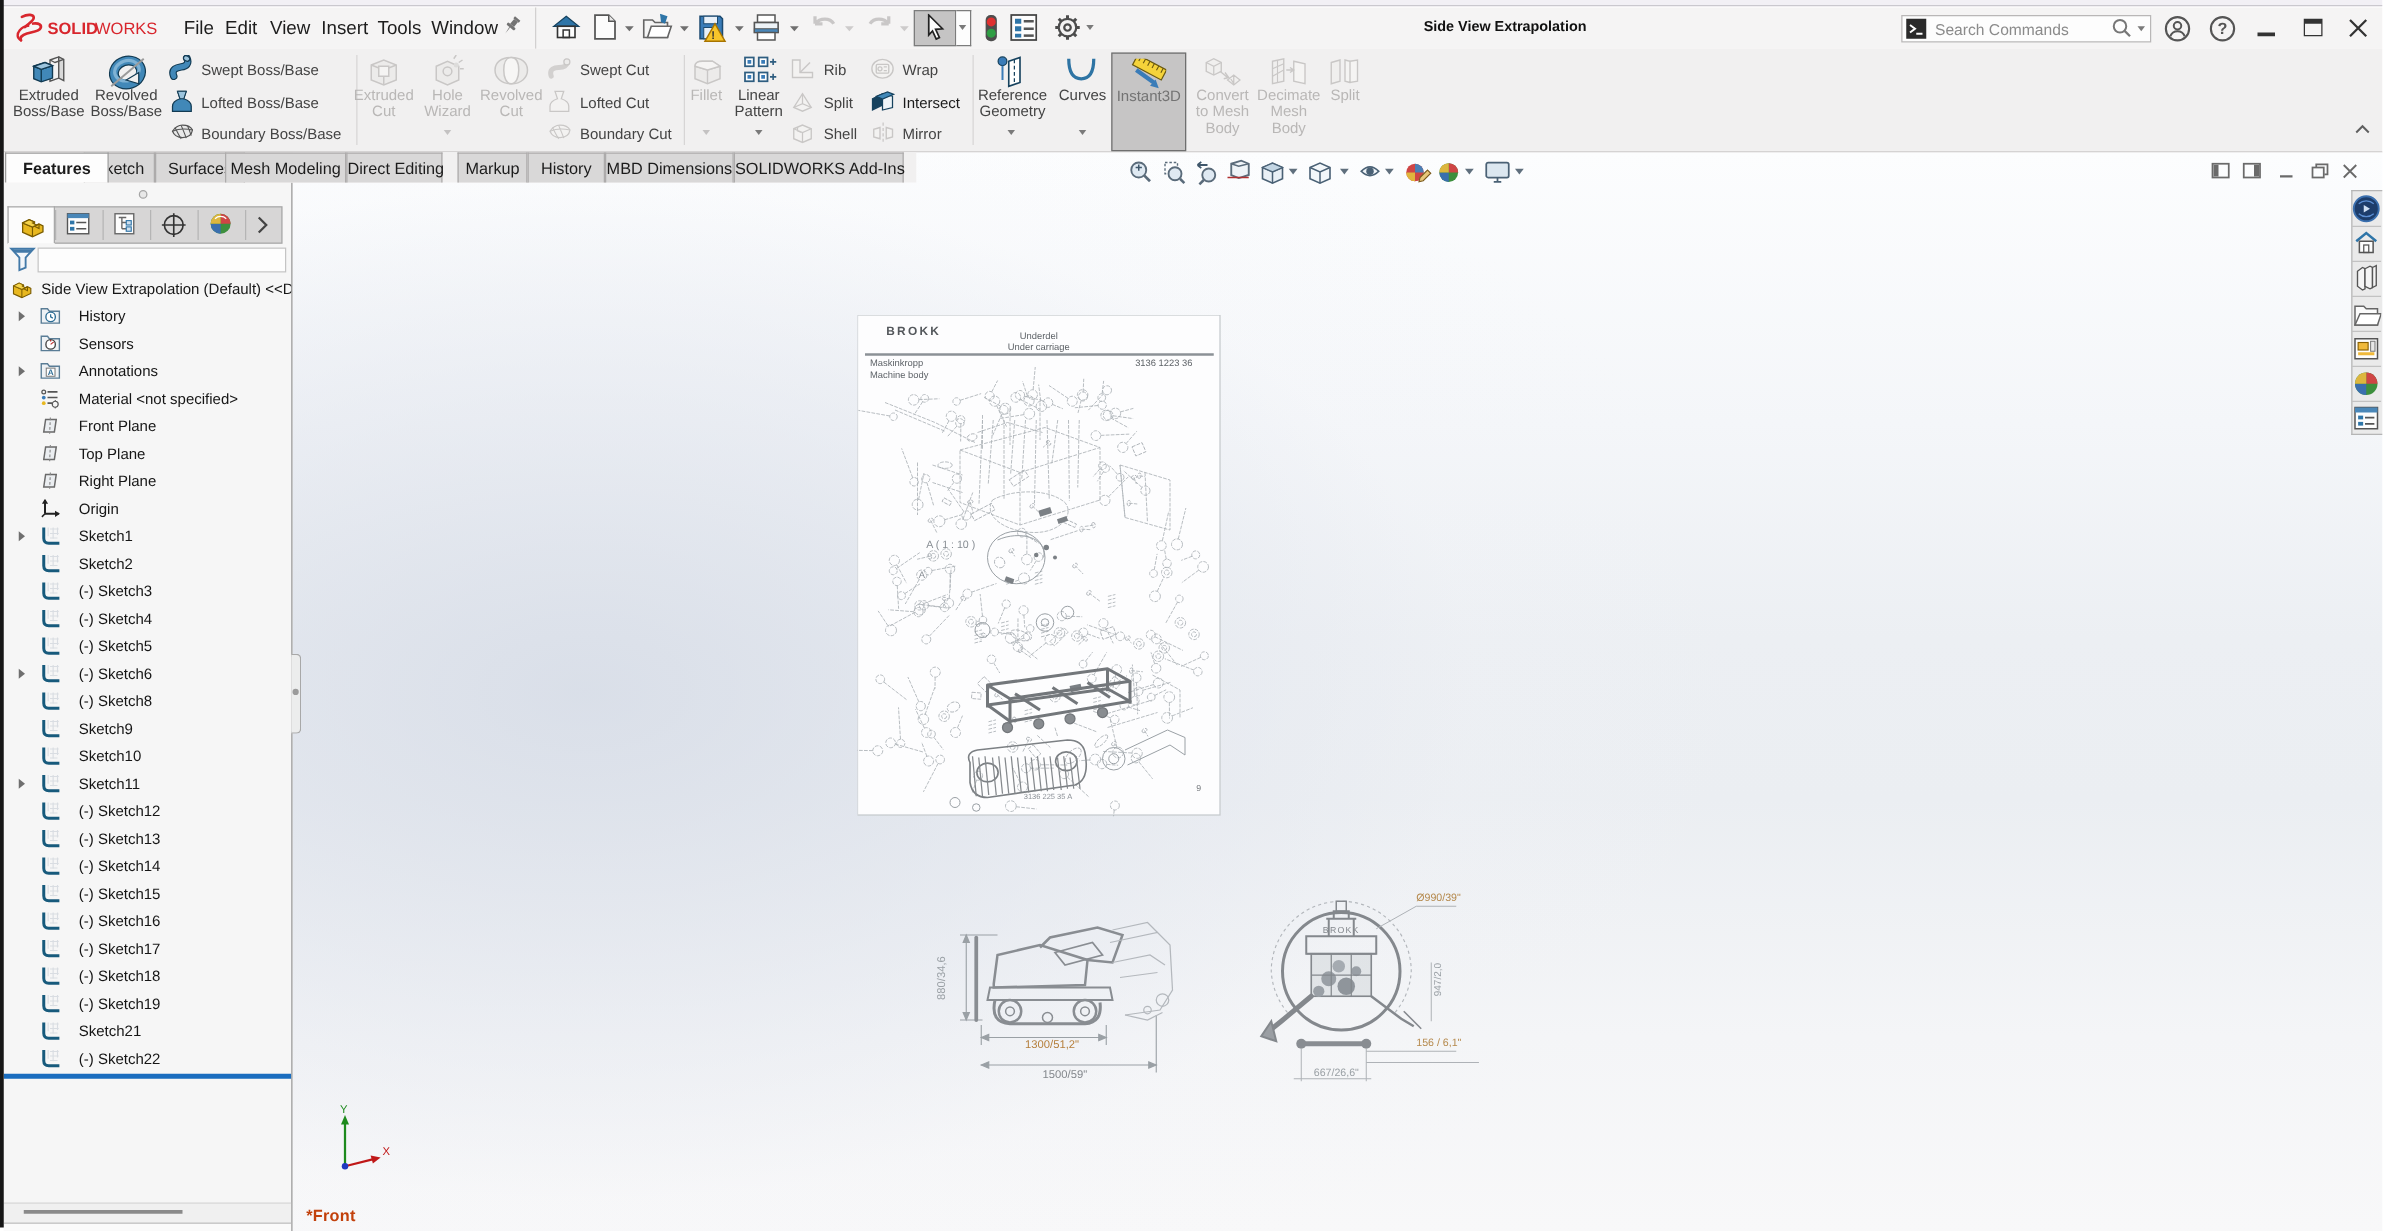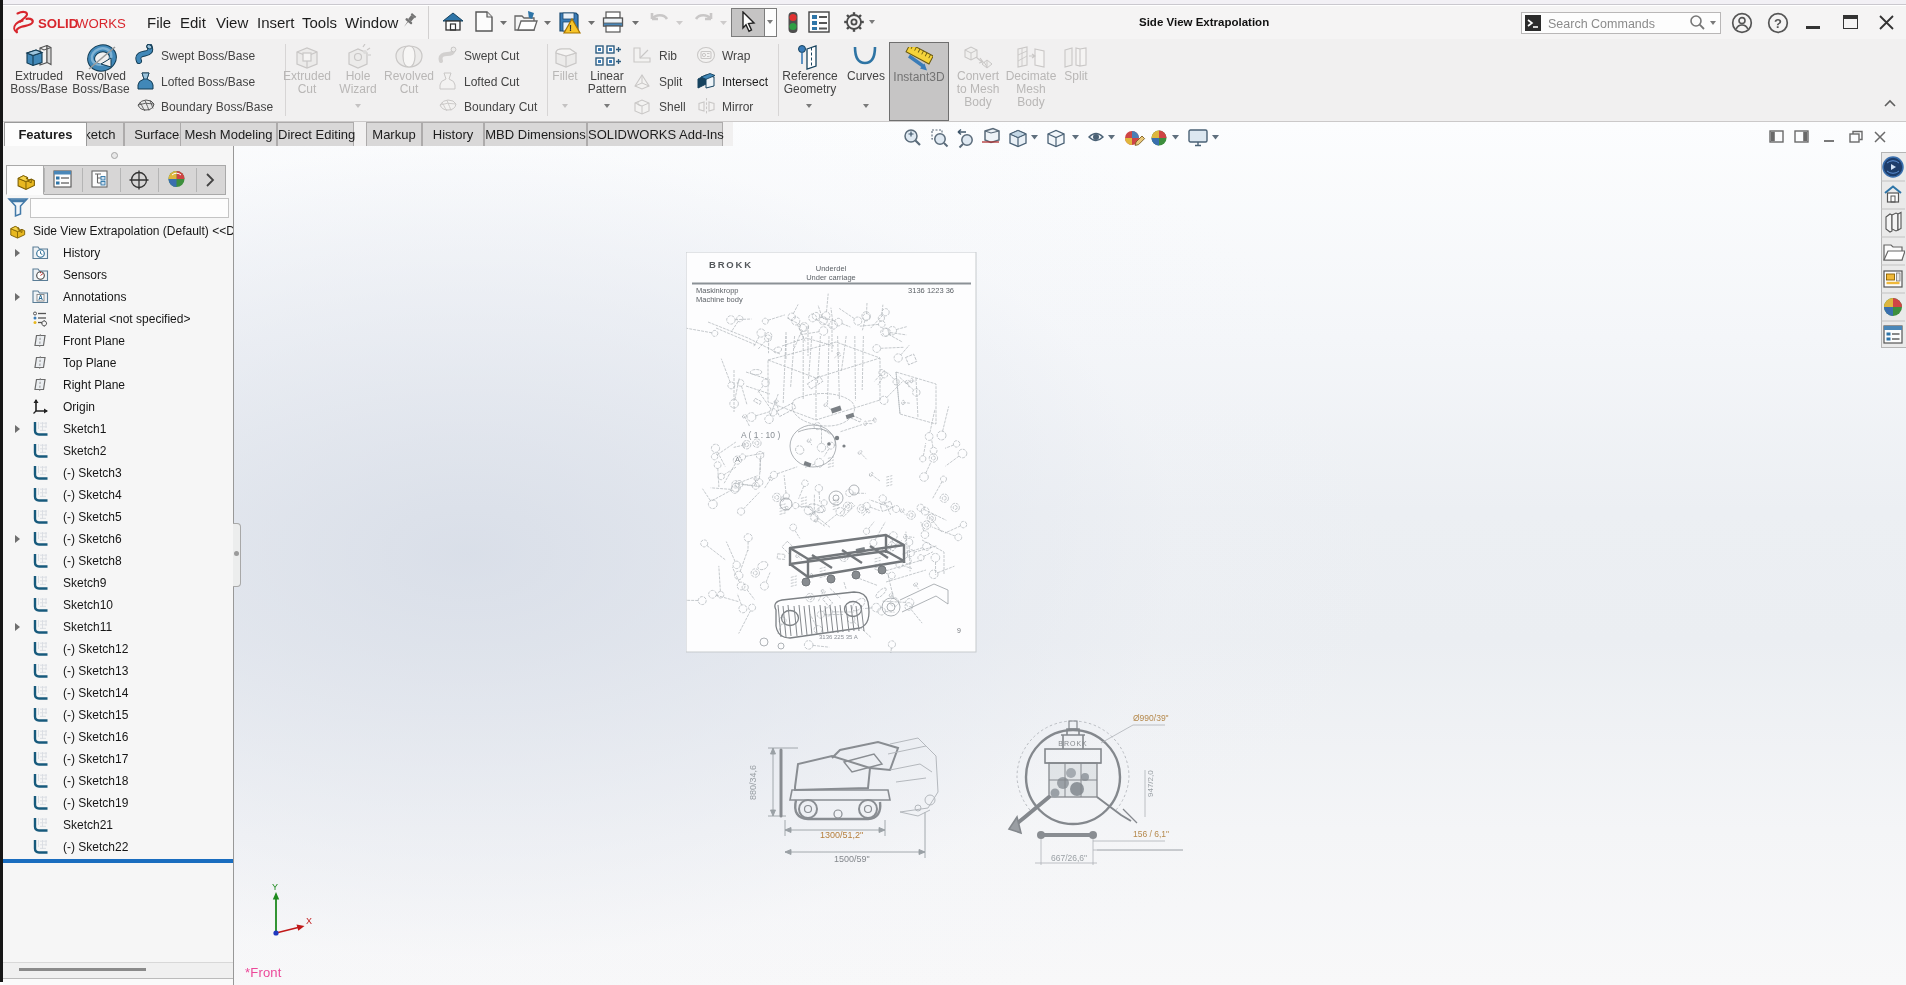--- a/index.html
+++ b/index.html
@@ -494,21 +494,21 @@
 
 <svg class="abs" style="left:262px;top:880px;z-index:6;" width="56" height="60" viewBox="0 0 56 60">
  <text x="10" y="10" font-size="9" fill="#1d8a1d">Y</text>
  <path d="M14 53 L14 19" stroke="#1d8a1d" stroke-width="1.8"></path>
  <path d="M14 12 l-3.2 7.5 l6.4 0 Z" fill="#1d8a1d"></path>
  <path d="M14 53 L36 47.5" stroke="#c01818" stroke-width="1.8"></path>
  <path d="M42.5 46 l-8 -1.6 l1.8 6.4 Z" fill="#c01818"></path>
  <text x="44" y="44" font-size="9" fill="#c01818">X</text>
  <circle cx="14" cy="53" r="2.6" fill="#2038c0"></circle>
 </svg>
-<div class="abs" style="left:245px;top:965px;font-size:13px;font-weight:normal;color:#ec4899;z-index:6;letter-spacing:0.2px;">*Front</div>
+<div class="abs" style="left:245px;top:965px;font-size:13px;font-weight:bold;color:#c2410c;z-index:6;letter-spacing:0.2px;">*Front</div>
 <div id="leftpanel">
 
 <svg width="0" height="0" style="position:absolute;">
 <defs>
  <g id="i-part">
   <path d="M2 7 l5 -2.5 l4 1.8 l0 3 l3.5 -1.6 l3 1.5 l0 4.5 l-8 3.8 l-7.5 -3.4 Z" fill="#e8b820" stroke="#7a5c00" stroke-width="1"></path>
   <path d="M2 7 l7.5 3.2 l0 7 M9.5 10.2 l5 -2.4 M11 6.3 l0 3.2 l3.5 1.7 l0 -3" fill="none" stroke="#7a5c00" stroke-width="0.9"></path>
   <path d="M2 7 l5 -2.5 l4 1.8 l-1.5 0.8 l3 1.5 l-3 1.4 l-7.5 -3 Z" fill="#f6d44a" stroke="#7a5c00" stroke-width="0.8"></path>
  </g>
  <g id="i-hist">

